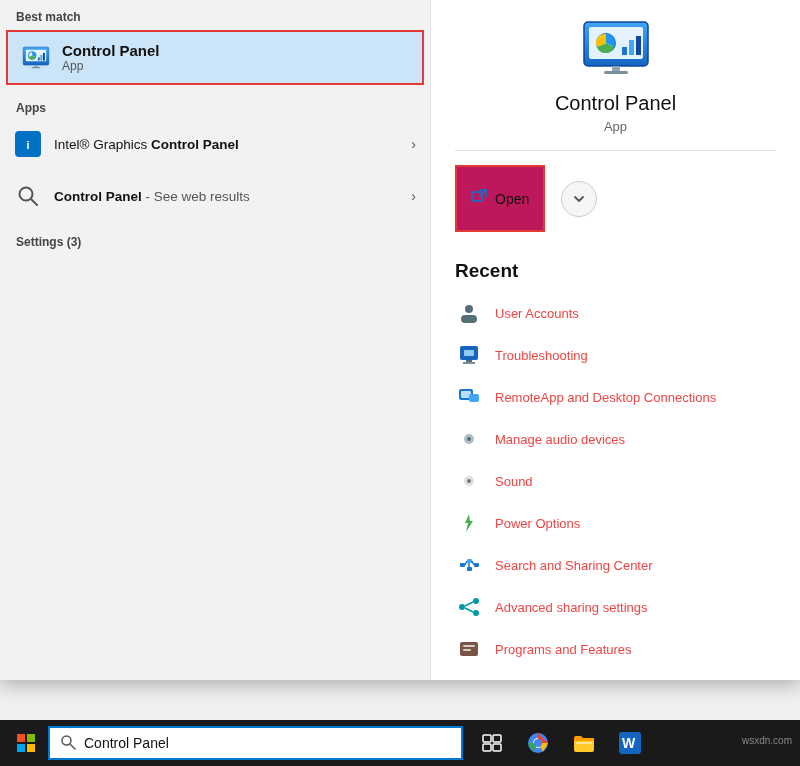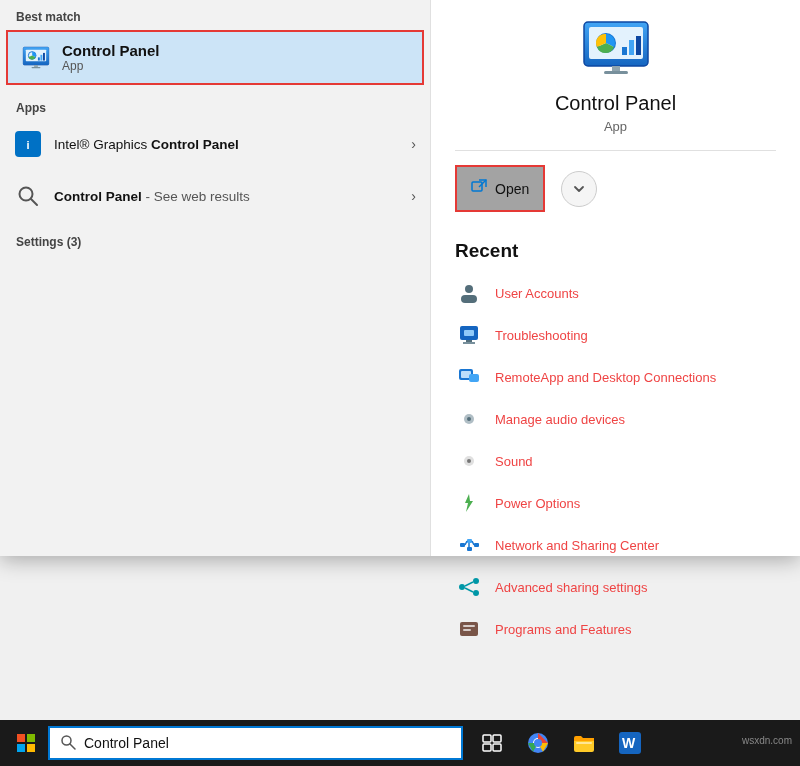--- a/index.html
+++ b/index.html
@@ -8,21 +8,21 @@
       height: 766px;
       font-family: 'Segoe UI', Arial, sans-serif;
       background: #f0f0f0;
       overflow: hidden;
       position: relative;
     }
 
     .start-menu {
       display: flex;
       width: 800px;
-      height: 556px;
+      height: 680px;
       position: absolute;
       top: 0;
       left: 0;
       background: #fff;
       box-shadow: 0 4px 20px rgba(0,0,0,0.3);
     }
 
     
     .left-panel {
       width: 430px;
@@ -258,23 +258,23 @@
       padding: 14px 0;
       display: flex;
       align-items: center;
       gap: 10px;
     }
 
     .open-button {
       display: flex;
       align-items: center;
       gap: 8px;
-      padding: 12px 14px;
+      padding: 22px 14px;
       border: 2px solid #e53935;
-      background: #a3a3a3;
+      background: #be185d;
       cursor: pointer;
       font-size: 14px;
       font-weight: 400;
       color: #111;
     }
 
     .open-icon {
       font-size: 14px;
       color: #0078d4;
     }
@@ -542,21 +542,21 @@
           <svg width="24" height="24" viewBox="0 0 24 24">
               <rect x="3" y="10" width="5" height="4" rx="1" fill="#1976d2"></rect>
               <rect x="10" y="6" width="5" height="4" rx="1" fill="#42a5f5"></rect>
               <rect x="17" y="10" width="5" height="4" rx="1" fill="#1976d2"></rect>
               <rect x="10" y="14" width="5" height="4" rx="1" fill="#1976d2"></rect>
               <line x1="8" y1="12" x2="10" y2="8" stroke="#1976d2" stroke-width="1.5"></line>
               <line x1="15" y1="8" x2="17" y2="12" stroke="#1976d2" stroke-width="1.5"></line>
               <line x1="12" y1="10" x2="12" y2="14" stroke="#1976d2" stroke-width="1.5"></line>
             </svg>
         </div>
-        <span class="recent-item-label">Network and Sharing Center</span>
+        <span class="recent-item-label">Search and Sharing Center</span>
       </div>
 
       <div class="recent-item">
         <div class="recent-item-icon">
           <svg width="24" height="24" viewBox="0 0 24 24">
               <circle cx="5" cy="12" r="3" fill="#0097a7"></circle>
               <circle cx="19" cy="6" r="3" fill="#0097a7"></circle>
               <circle cx="19" cy="18" r="3" fill="#0097a7"></circle>
               <line x1="8" y1="11" x2="16" y2="7" stroke="#0097a7" stroke-width="1.5"></line>
               <line x1="8" y1="13" x2="16" y2="17" stroke="#0097a7" stroke-width="1.5"></line>

